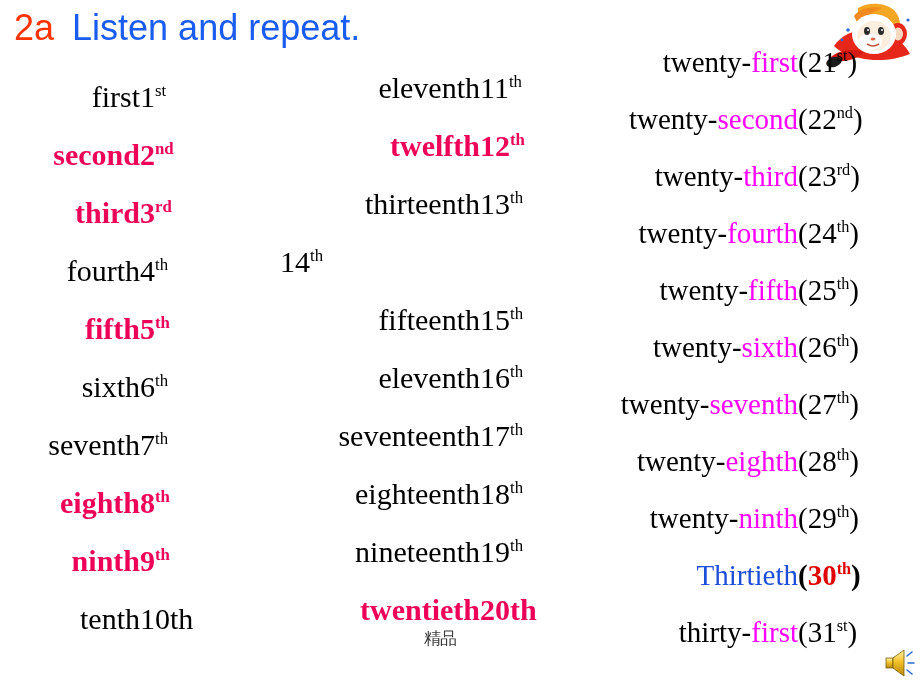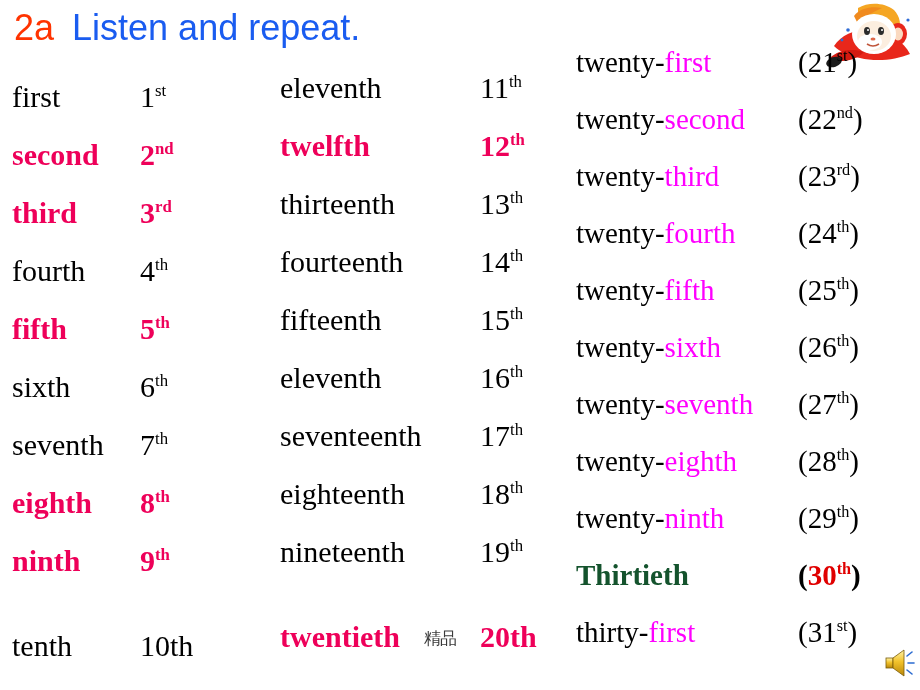--- a/index.html
+++ b/index.html
@@ -8,20 +8,21 @@
     padding: 0;
     background: #ffffff;
   }
   #slide {
     position: relative;
     width: 920px;
     height: 690px;
     background: #ffffff;
     overflow: hidden;
     font-family: "Liberation Serif", "DejaVu Serif", serif;
+    text-align: right;
   }
 
   
   .title-bar {
     position: absolute;
     left: 14px;
     top: 6px;
     font-family: "Liberation Sans", "DejaVu Sans", sans-serif;
     font-size: 36px;
     line-height: 44px;
@@ -78,21 +79,21 @@
   }
 
   
   sup.ord {
     font-size: 0.56em;
     vertical-align: super;
     line-height: 0;
   }
 
   
-  .row12 .num.plainsuffix { letter-spacing: 0; margin-top: 27px; }
+  .row12 .num.plainsuffix { letter-spacing: 0; }
 
   
   .row3 {
     display: flex;
     align-items: baseline;
     height: 57px;
     white-space: nowrap;
   }
   .row3 .phrase {
     font-size: 29px;
@@ -101,22 +102,22 @@
     flex: 0 0 222px;
   }
   .row3 .phrase .mag {
     color: #FF00FF;
   }
   .row3 .paren {
     font-size: 29px;
     color: #000000;
   }
   .row3.thirtieth .phrase {
-    color: #14532d;
-    font-weight: bold;
+    color: #1d4ed8;
+    font-weight: normal;
   }
   .row3.thirtieth .paren {
     font-weight: bold;
     color: #000000;
   }
   .row3.thirtieth .paren .rednum {
     color: #E00000;
   }
 
   
@@ -231,21 +232,20 @@
       </div>
       <div class="row12 hl">
         <span class="word">twelfth</span>
         <span class="num">12<sup class="ord">th</sup></span>
       </div>
       <div class="row12">
         <span class="word">thirteenth</span>
         <span class="num">13<sup class="ord">th</sup></span>
       </div>
       <div class="row12">
-        <span class="word">fourteenth</span>
         <span class="num">14<sup class="ord">th</sup></span>
       </div>
       <div class="row12">
         <span class="word">fifteenth</span>
         <span class="num">15<sup class="ord">th</sup></span>
       </div>
       <div class="row12">
         <span class="word">eleventh</span>
         <span class="num">16<sup class="ord">th</sup></span>
       </div>

